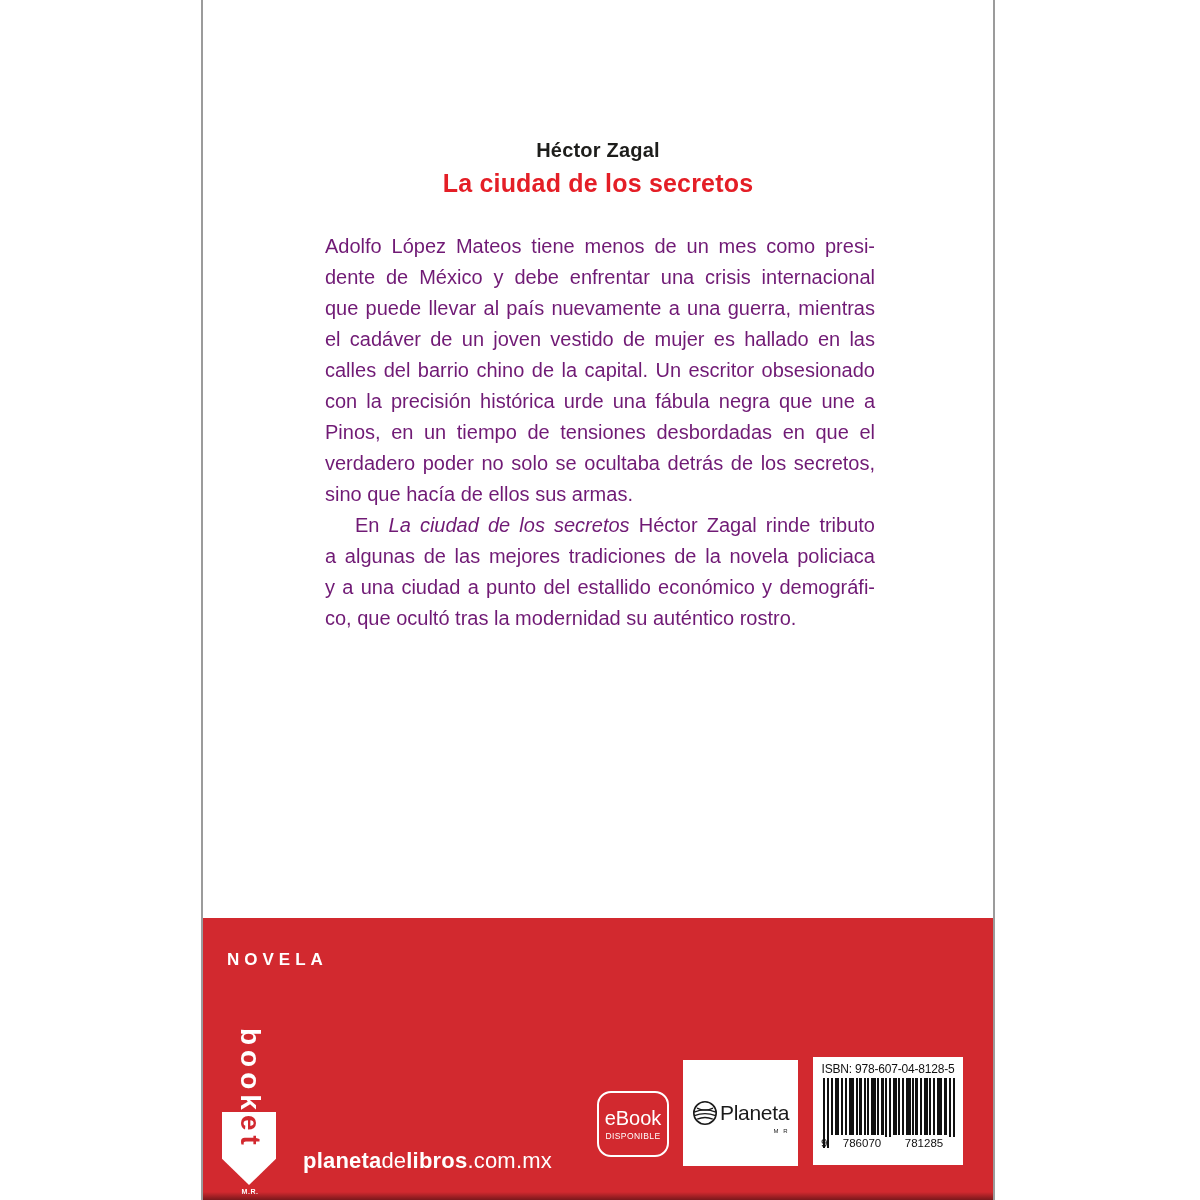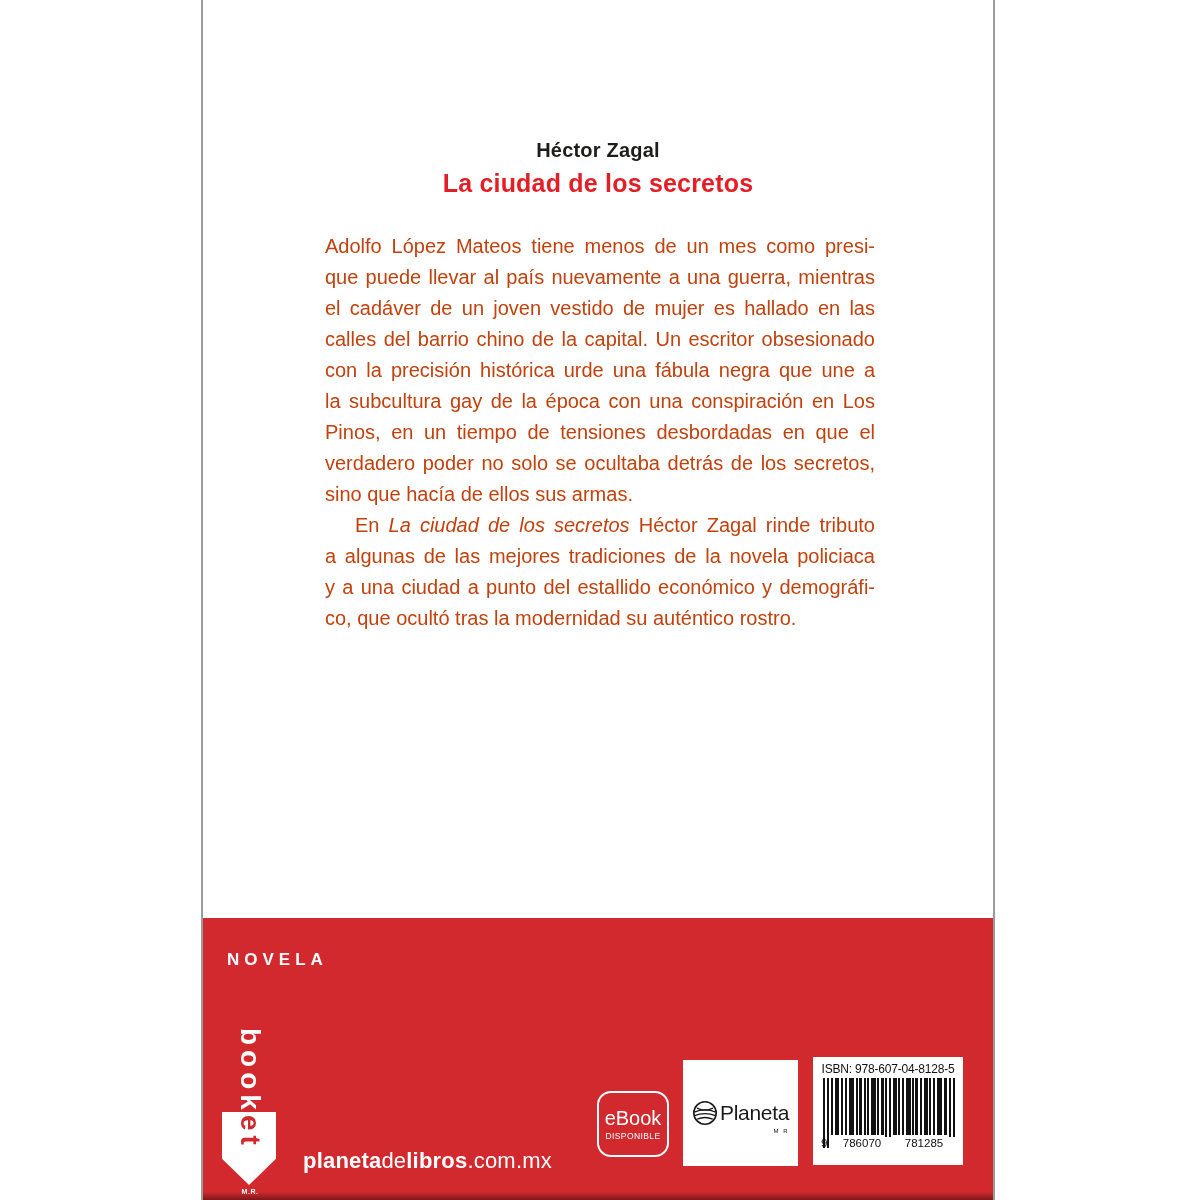--- a/index.html
+++ b/index.html
@@ -24,21 +24,21 @@
     font-size:20px;font-weight:bold;color:#1d1d1b;letter-spacing:0.2px;
   }
   .booktitle{
     position:absolute;left:0;top:169px;width:100%;text-align:center;
     font-size:25px;font-weight:bold;color:#e41e26;letter-spacing:0.2px;
   }
 
   
   .synopsis{
     position:absolute;left:122px;top:231px;width:550px;
-    font-size:20px;line-height:31px;color:#c2410c;font-weight:300;
+    font-size:20px;line-height:31px;color:#701a75;font-weight:300;
   }
   .synopsis .line{
     text-align:justify;text-align-last:justify;white-space:nowrap;
   }
   .para .line:last-child{text-align-last:left;}
   .p2-first{padding-left:30px;}
   .p2-first .it{font-style:italic;}
 
   
   .category{
@@ -107,25 +107,25 @@
 
 <div class="cover">
   <div class="white-section">
 
     <div class="author">Héctor Zagal</div>
     <div class="booktitle">La ciudad de los secretos</div>
 
     <div class="synopsis">
       <div class="para">
           <div class="line">Adolfo López Mateos tiene menos de un mes como presi-</div>
+          <div class="line">dente de México y debe enfrentar una crisis internacional</div>
           <div class="line">que puede llevar al país nuevamente a una guerra, mientras</div>
           <div class="line">el cadáver de un joven vestido de mujer es hallado en las</div>
           <div class="line">calles del barrio chino de la capital. Un escritor obsesionado</div>
           <div class="line">con la precisión histórica urde una fábula negra que une a</div>
-          <div class="line">la subcultura gay de la época con una conspiración en Los</div>
           <div class="line">Pinos, en un tiempo de tensiones desbordadas en que el</div>
           <div class="line">verdadero poder no solo se ocultaba detrás de los secretos,</div>
           <div class="line">sino que hacía de ellos sus armas.</div>
         </div>
       <div class="para">
         <div class="line p2-first"><span>En </span><span class="it">La ciudad de los secretos</span><span> Héctor Zagal rinde tributo</span></div>
         <div class="para">
             <div class="line">a algunas de las mejores tradiciones de la novela policiaca</div>
             <div class="line">y a una ciudad a punto del estallido económico y demográfi-</div>
             <div class="line">co, que ocultó tras la modernidad su auténtico rostro.</div>

